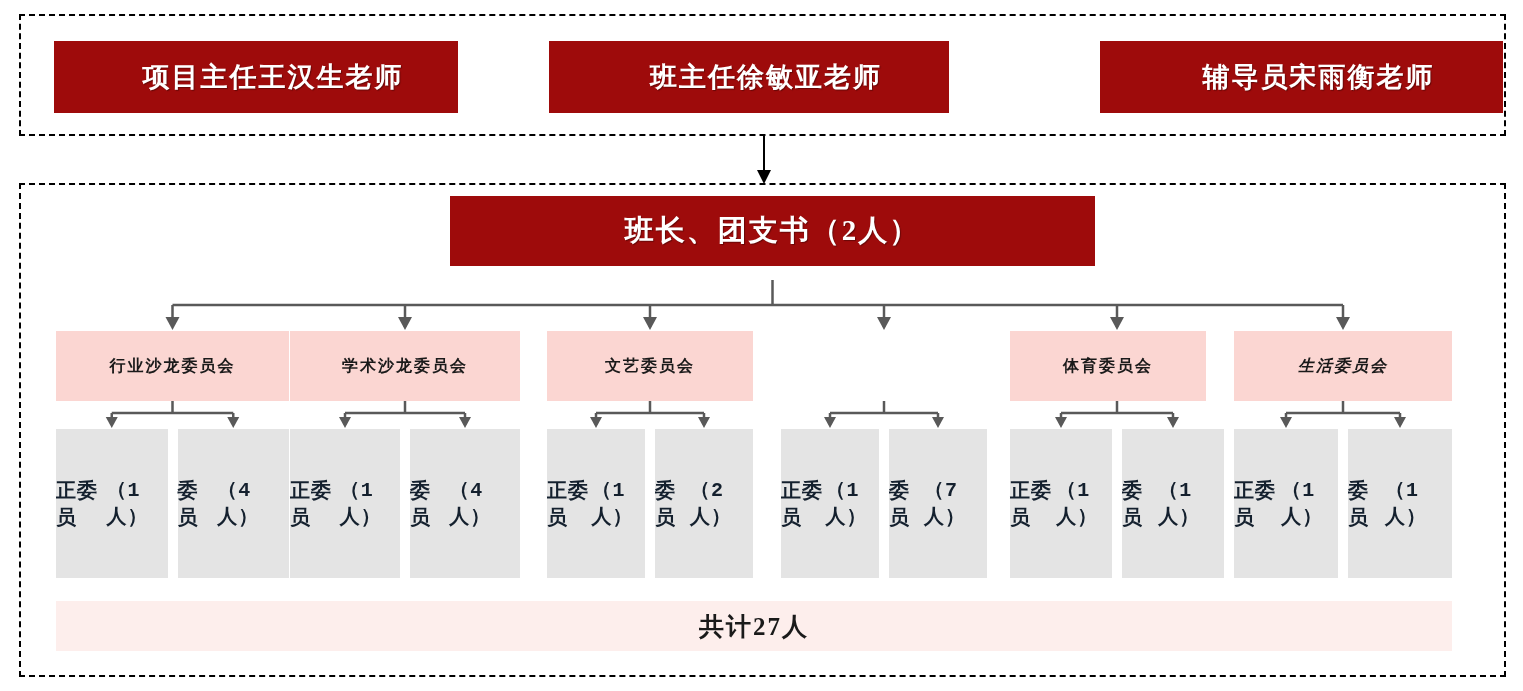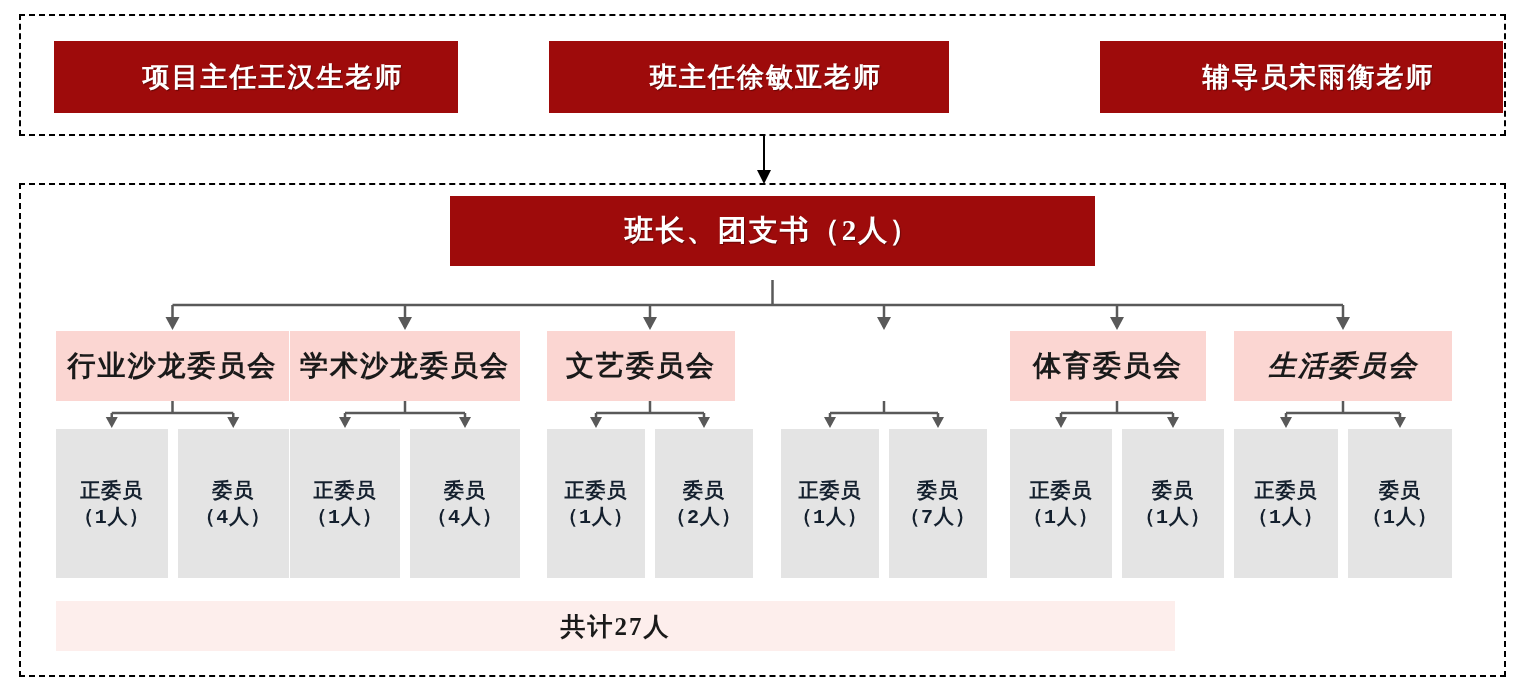--- a/index.html
+++ b/index.html
@@ -90,50 +90,50 @@
   
   .committee-box {
     position: absolute;
     top: 331px;
     height: 70px;
     background: #fbd6d2;
     color: #1a1a1a;
     display: flex;
     align-items: center;
     justify-content: center;
-    font-size: 28px;
+    font-size: 16px;
     letter-spacing: 2px;
     font-weight: bold;
   }
 
   
   .member-box {
     position: absolute;
     top: 429px;
     height: 149px;
     background: #e4e4e4;
     color: #14202e;
     display: flex;
-    flex-direction: column;
+    flex-direction: row;
     align-items: center;
     justify-content: center;
     font-size: 20px;
     line-height: 1.35;
     font-weight: bold;
     letter-spacing: 1px;
   }
   .member-box .role { display: block; }
   .member-box .count { display: block; font-family: Liberation Mono, monospace; }
 
   
   #total-bar {
     position: absolute;
     left: 56px;
     top: 601px;
-    width: 1119px;
+    width: 1396px;
     height: 50px;
     background: #fdeeec;
     color: #1a1a1a;
     display: flex;
     align-items: center;
     justify-content: center;
     font-size: 25px;
     font-weight: bold;
     letter-spacing: 2px;
   }
@@ -206,21 +206,21 @@
       <line x1="1343" y1="401" x2="1343" y2="413" stroke="#595959" stroke-width="2.5"></line>
       <line x1="1286" y1="413" x2="1400" y2="413" stroke="#595959" stroke-width="2.5"></line>
       <line x1="1286" y1="413" x2="1286" y2="425" stroke="#595959" stroke-width="2.5"></line>
       <polygon points="1280,417 1292,417 1286,428" fill="#595959"></polygon>
       <line x1="1400" y1="413" x2="1400" y2="425" stroke="#595959" stroke-width="2.5"></line>
       <polygon points="1394,417 1406,417 1400,428" fill="#595959"></polygon>
     </svg>
 
   <div class="committee-box" style="left: 56px; width: 233px;">行业沙龙委员会</div>
   <div class="committee-box" style="left: 290px; width: 230px;">学术沙龙委员会</div>
-  <div class="committee-box" style="left: 547px; width: 188px;">文艺委员会</div>
+  <div class="committee-box" style="left: 547px; width: 206px;">文艺委员会</div>
   <div class="committee-box" style="left: 1010px; width: 196px;">体育委员会</div>
   <div class="committee-box" style="left: 1234px; width: 218px; font-style: italic;">生活委员会</div>
 
   <div id="member-boxes">
       <div class="member-box" style="left: 56px; width: 111.5px;">
         <span class="role">正委员</span>
         <span class="count">（1人）</span>
       </div>
       <div class="member-box" style="left: 177.5px; width: 111.5px;">
         <span class="role">委员</span>

